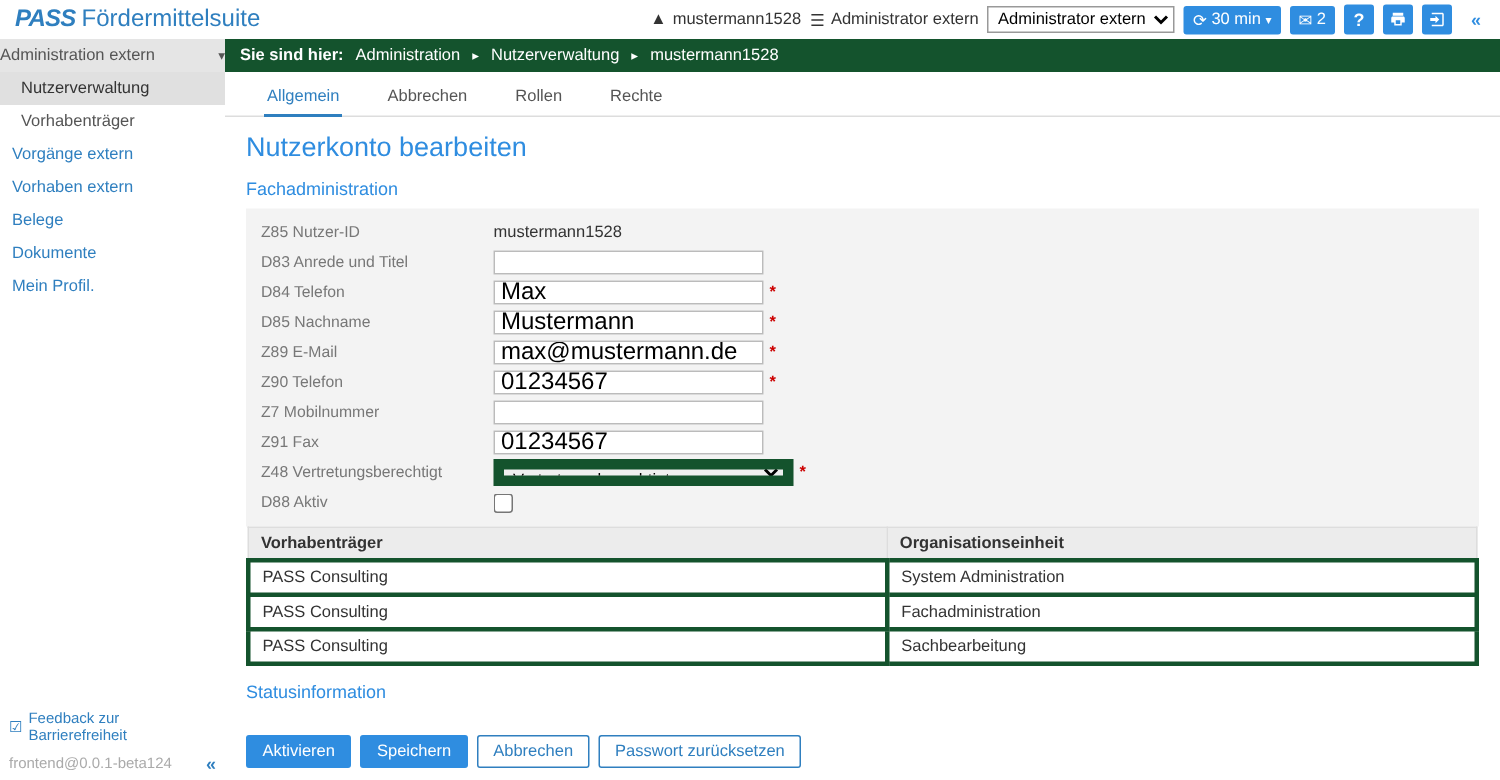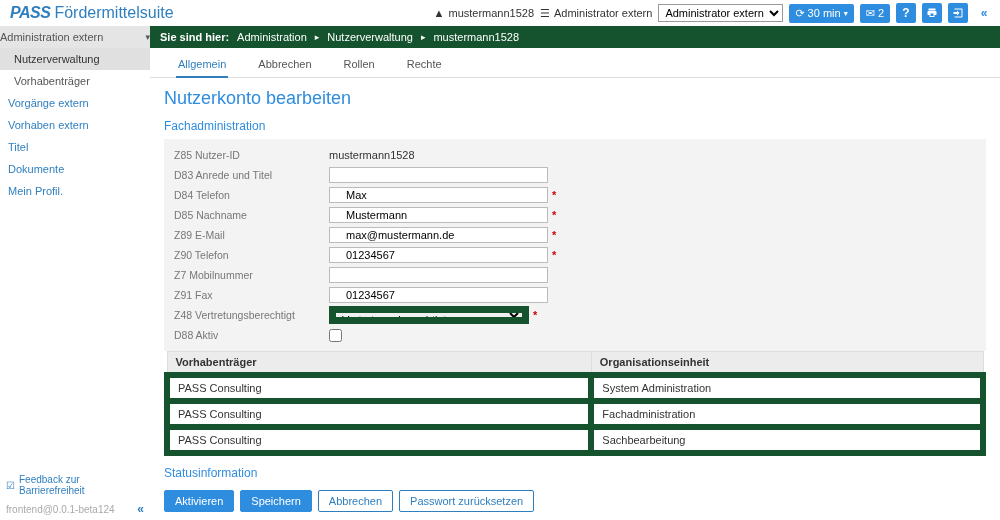--- a/index.html
+++ b/index.html
@@ -49,28 +49,28 @@
 
   
   .content { padding: 10px 14px 0; overflow-y: auto; flex: 1; }
   h1.page-title { font-size: 18px; font-weight: 400; color: #2f8de0; margin-bottom: 10px; }
   h2.sec-title { font-size: 12px; font-weight: 400; color: #2f8de0; margin: 10px 0 6px; }
 
   .form-block { background: #f3f3f3; padding: 6px 0; }
   .form-row { display: flex; align-items: center; height: 20px; padding: 0 10px; }
   .form-row label { width: 155px; color: #777; font-size: 10.5px; }
   .form-row .val { font-size: 11px; color: #333; }
-  .form-row input[type=text] { width: 219px; font-size: 11px; padding: 1px 16px; border: 1px solid #bbb; height: 16px; }
+  .form-row input[type=text] { width: 180px; font-size: 16px; padding: 1px 4px; border: 1px solid #bbb; height: 16px; }
   .form-row select { width: 200px; font-size: 11px; padding: 0 2px; border: 7px solid #14532d; height: 18px; }
   .form-row .req { color: #c00; margin-left: 4px; font-weight: bold; }
   .form-row input[type=checkbox] { }
 
   table.zu { width: 100%; border-collapse: collapse; font-size: 11px; }
   table.zu th { text-align: left; background: #ececec; padding: 4px 8px; font-weight: bold; border: 1px solid #ddd; }
-  table.zu td { padding: 4px 8px; border: 6px solid #14532d; }
+  table.zu td { padding: 4px 8px; border: 3px solid #14532d; }
 
   
   .actions { padding: 8px 14px; display: flex; gap: 6px; background: #fff; border-top: 0; }
   .btn { padding: 4px 10px; font-size: 11px; border: 1px solid #2f7fbf; background: #fff; color: #2f7fbf; cursor: pointer; border-radius: 2px; }
   .btn.primary { background: #2f8de0; color: #fff; border-color: #2f8de0; }
 </style>
 </head>
 <body>
 
 <div class="topbar">
@@ -122,21 +122,21 @@
 
   <div class="sidebar">
     <div class="side-sec">
       <span>Administration extern</span>
       <span class="chev">▾</span>
     </div>
     <div class="side-item indent active"><span>Nutzerverwaltung</span></div>
     <div class="side-item indent"><span>Vorhabenträger</span></div>
     <div class="side-link"><span>Vorgänge extern</span></div>
     <div class="side-link"><span>Vorhaben extern</span></div>
-    <div class="side-link"><span>Titel</span></div>
+    <div class="side-link"><span>Belege</span></div>
     <div class="side-link"><span>Dokumente</span></div>
     <div class="side-link"><span>Mein Profil.</span></div>
     <div class="side-footer">
       <div class="side-feedback">
         <span>☑</span>
         <span>Feedback zur Barrierefreiheit</span>
       </div>
       <div class="side-version">
         <span>frontend@0.0.1-beta124</span>
         <span class="collapse">«</span>

